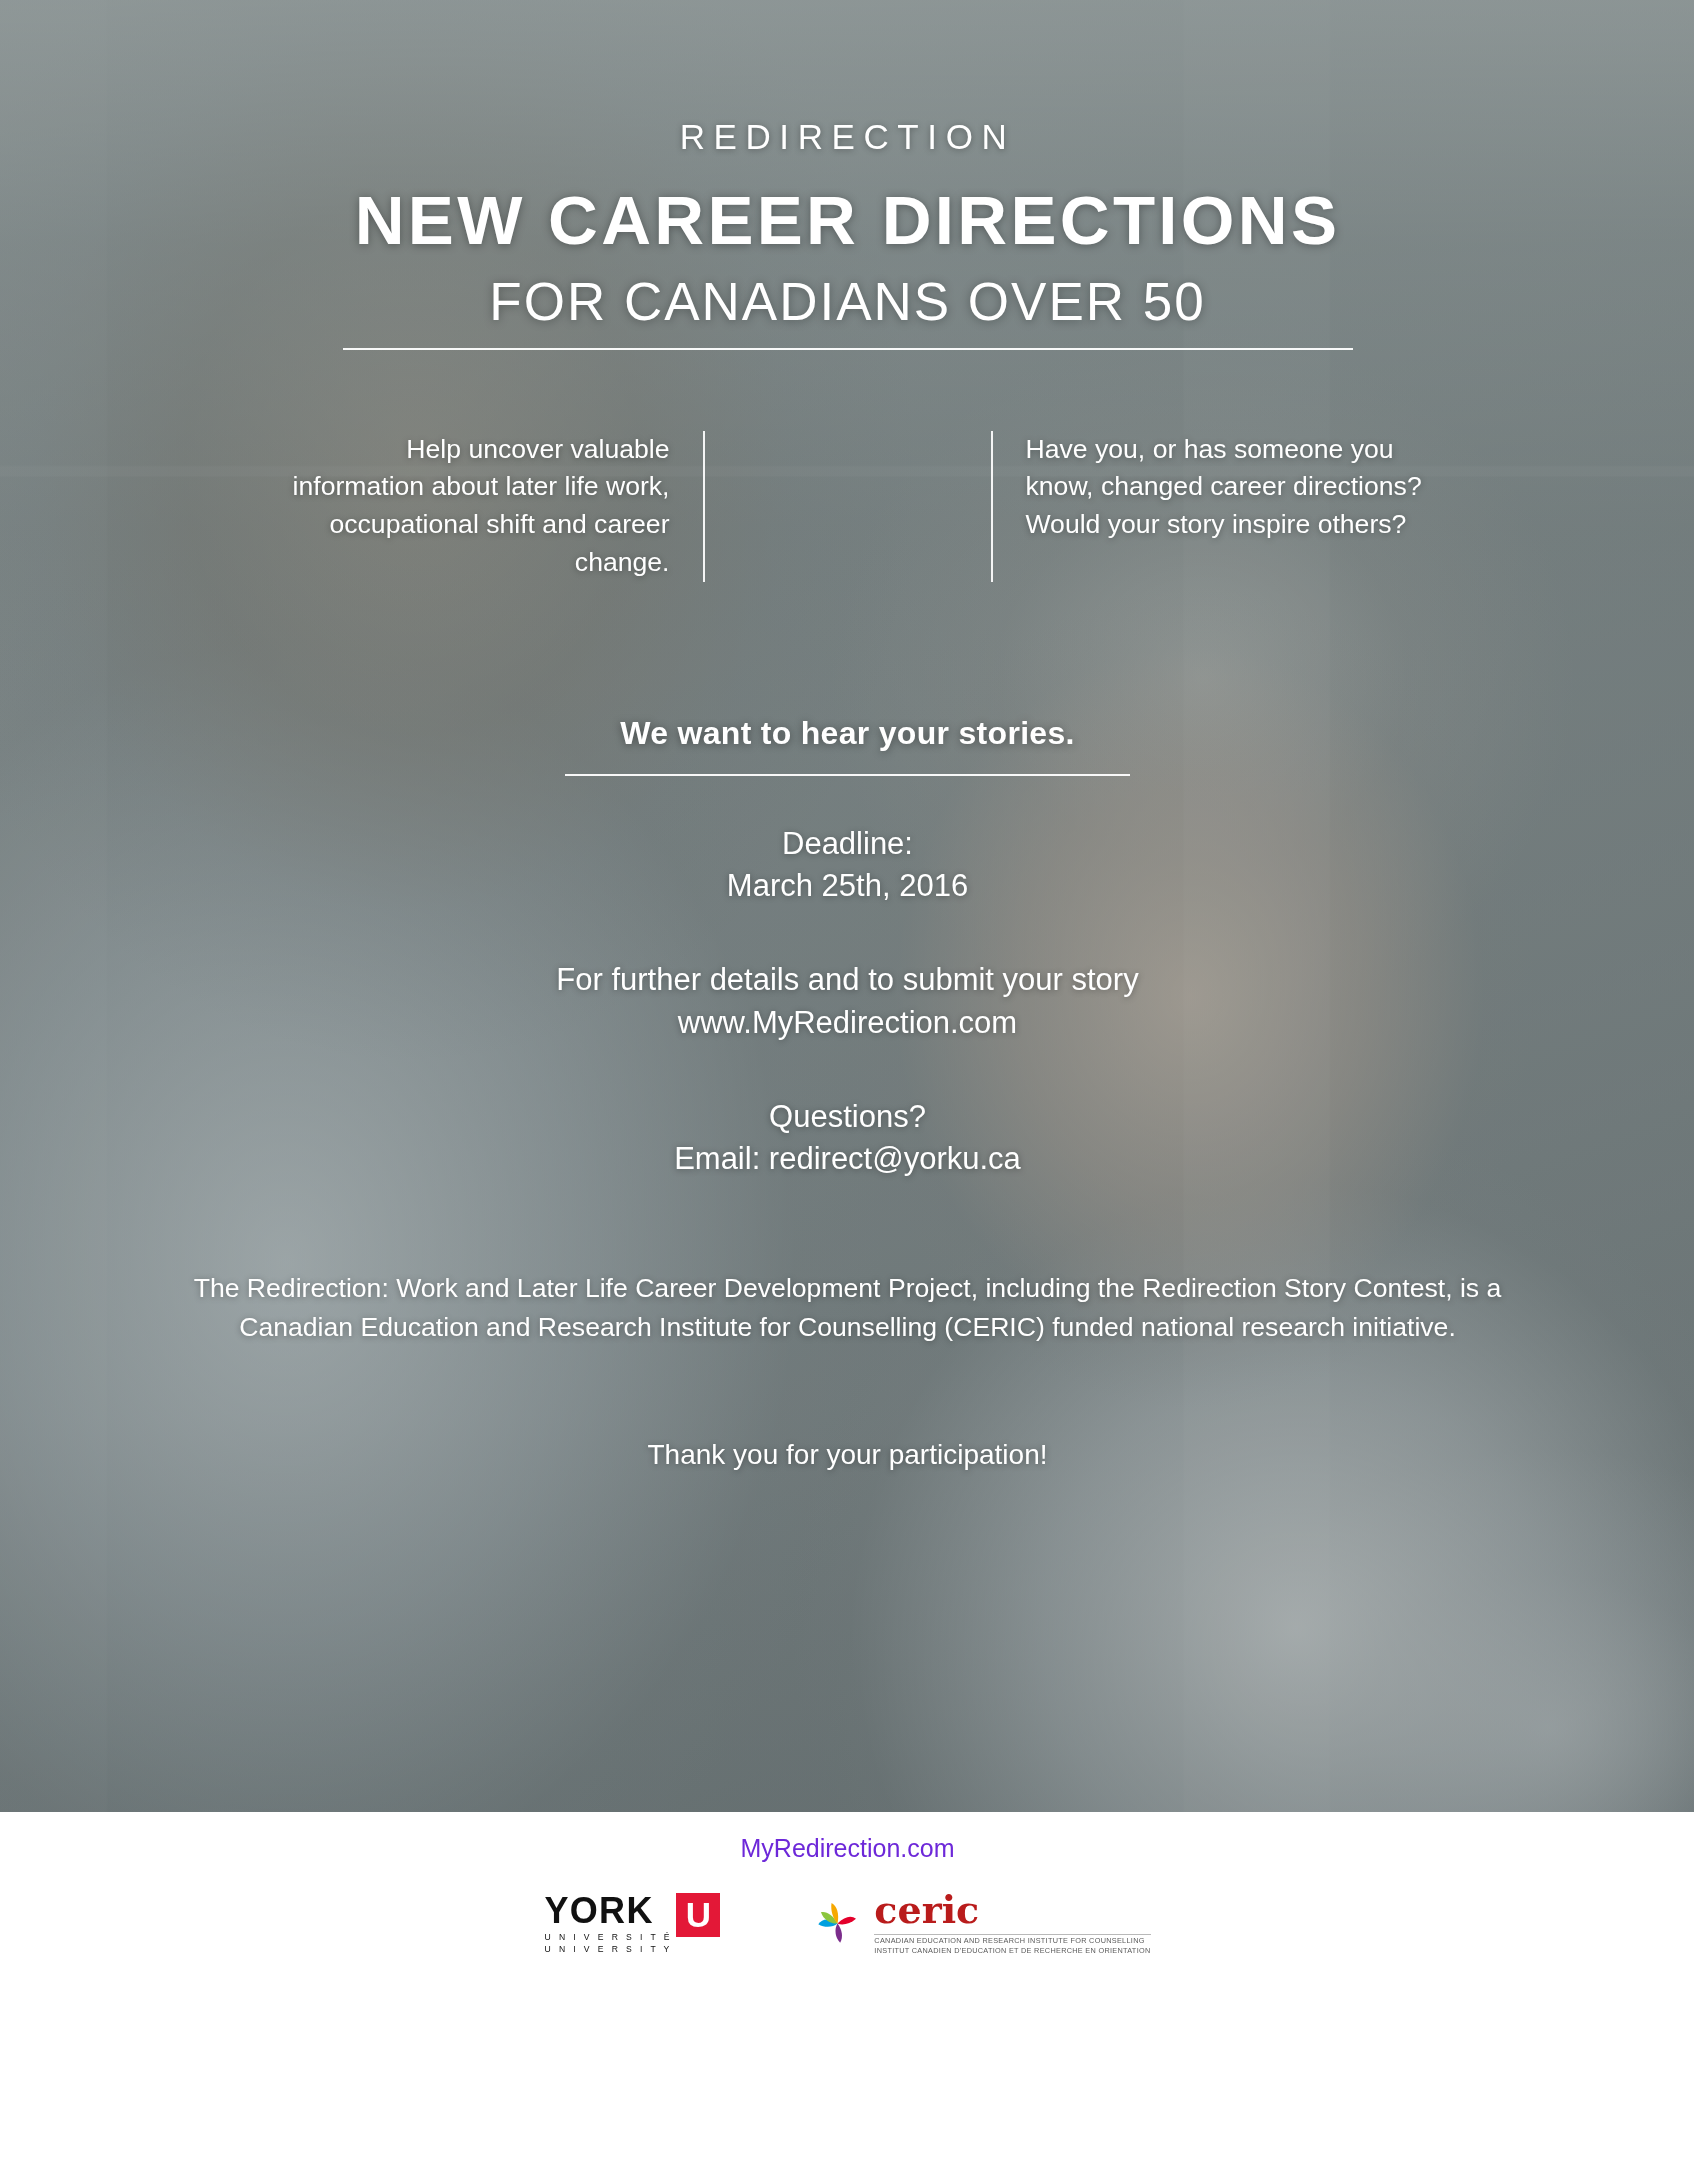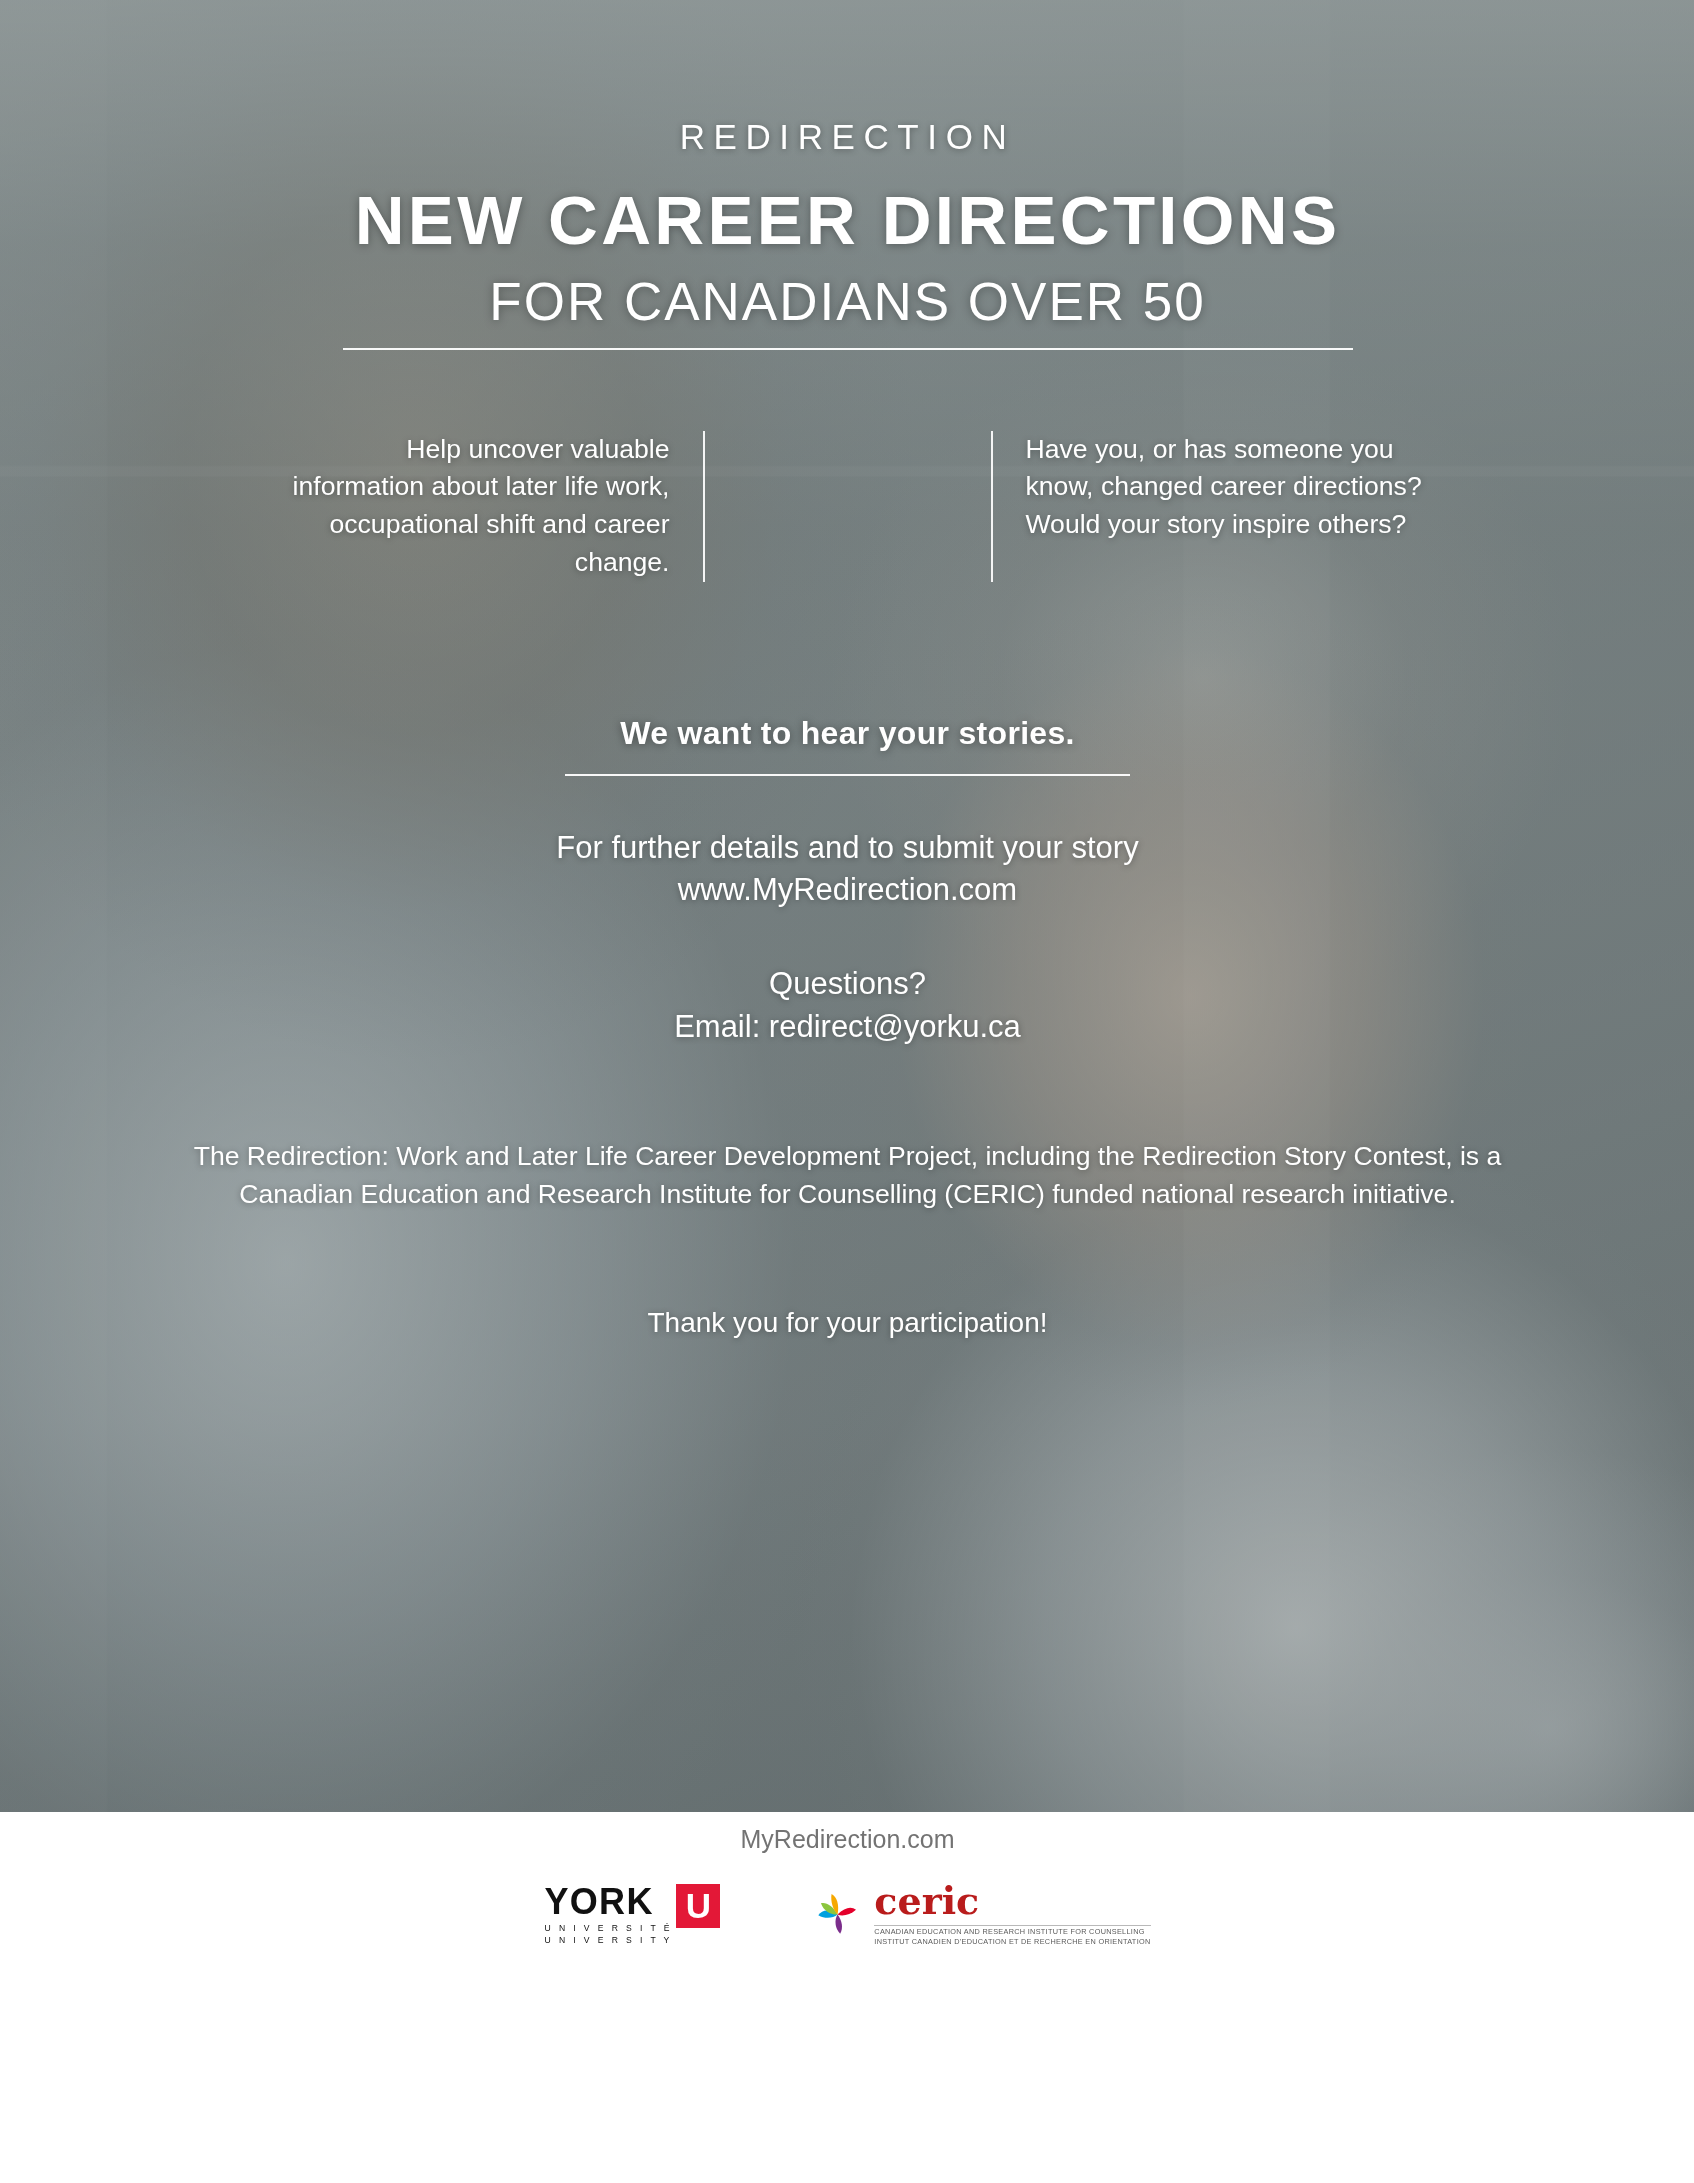--- a/index.html
+++ b/index.html
@@ -162,23 +162,23 @@
     position: absolute;
     left: 0;
     right: 0;
     bottom: 0;
     height: 213px;
     background: #ffffff;
     color: #2b2b2b;
     text-align: center;
   }
   .footer-url {
-    padding-top: 13px;
+    padding-top: 22px;
     font-size: 25px;
-    color: #737373;
+    color: #6d28d9;
   }
   .logos {
     margin-top: 28px;
     display: flex;
     align-items: center;
     justify-content: center;
     gap: 93px;
   }
 
   
@@ -261,20 +261,24 @@
     <div class="rule-top"></div>
 
     <div class="columns">
       <div class="col col-right">Help uncover valuable information about later life work, occupational shift and career change.</div>
       <div class="col col-left">Have you, or has someone you know, changed career directions? Would your story inspire others?</div>
     </div>
 
     <div class="cta">We want to hear your stories.</div>
     <div class="rule-mid"></div>
 
+    <div class="block deadline">
+      <div>Deadline:</div>
+      <div>March 25th, 2016</div>
+    </div>
 
     <div class="block details">
       <div>For further details and to submit your story</div>
       <div>www.MyRedirection.com</div>
     </div>
 
     <div class="block questions">
       <div>Questions?</div>
       <div>Email: redirect@yorku.ca</div>
     </div>

